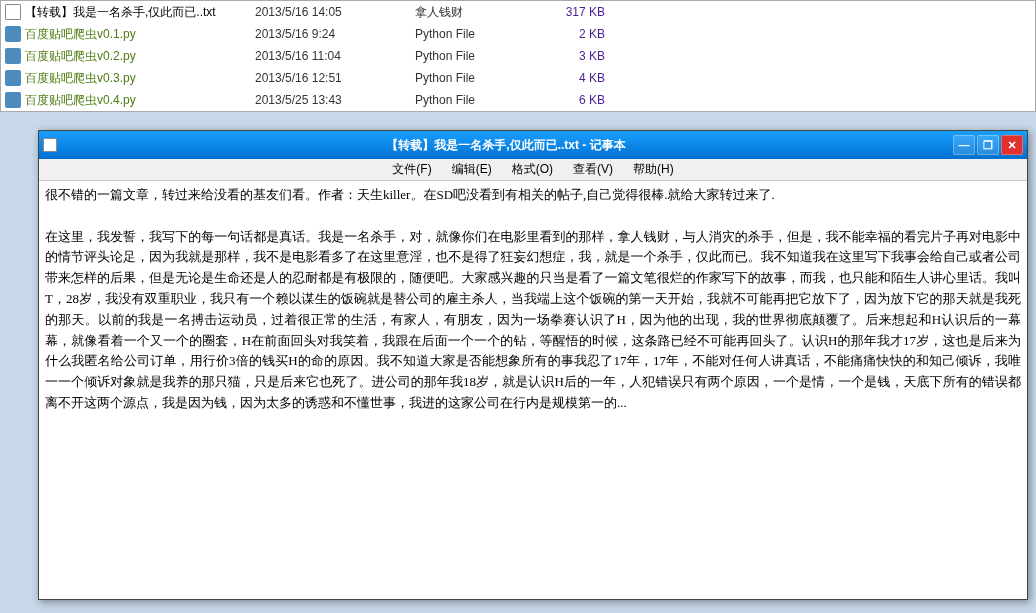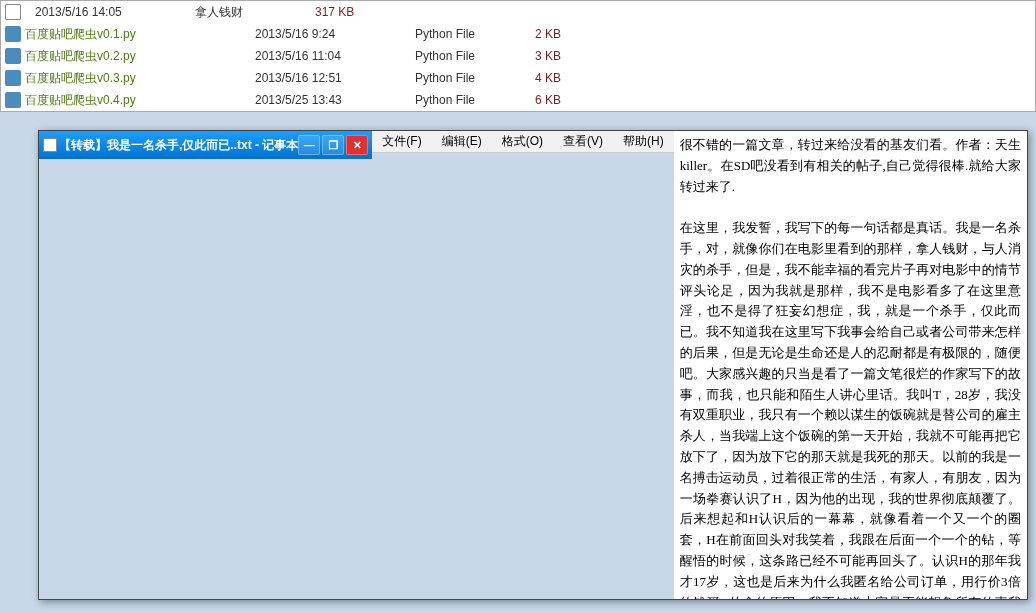--- a/index.html
+++ b/index.html
@@ -47,35 +47,35 @@
       color: #333;
     }
     .file-type {
       width: 120px;
       padding-left: 10px;
       color: #333;
     }
     .file-size {
       width: 80px;
       padding-left: 10px;
-      color: #7f1d1d;
-      text-align: left;
+      color: #4c1d95;
+      text-align: right;
     }
 
     
     .notepad-window {
       position: absolute;
       top: 130px;
       left: 38px;
       width: 990px;
       height: 470px;
       border: 1px solid #444;
       box-shadow: 2px 2px 8px rgba(0,0,0,0.4);
       display: flex;
-      flex-direction: row;
+      flex-direction: column;
       z-index: 10;
     }
 
     .notepad-titlebar {
       background: linear-gradient(to bottom, #1a9fff, #0070d0);
       color: white;
       display: flex;
       align-items: center;
       justify-content: space-between;
       padding: 0 4px;
@@ -116,20 +116,21 @@
     .notepad-menubar {
       background: #f0f0f0;
       border-bottom: 1px solid #ccc;
       display: flex;
       padding: 2px 4px;
       font-size: 12px;
       flex-shrink: 0;
       height: 22px;
       align-items: center;
       gap: 8px;
+      justify-content: center;
     }
 
     .menu-item {
       padding: 1px 6px;
       cursor: pointer;
       color: #000;
     }
 
     .notepad-content {
       background: #ffffff;
@@ -180,20 +181,21 @@
       flex-shrink: 0;
       margin-right: 2px;
     }
   </style>
 </head>
 <body>
 
 <div class="file-explorer">
   <div class="file-row">
     <span class="txt-icon"></span>
+    <span class="file-name txt">【转载】我是一名杀手,仅此而已..txt</span>
     <span class="file-date">2013/5/16 14:05</span>
     <span class="file-type">拿人钱财</span>
     <span class="file-size">317 KB</span>
   </div>
   <div class="file-row">
     <span class="py-icon"></span>
     <span class="file-name">百度贴吧爬虫v0.1.py</span>
     <span class="file-date">2013/5/16 9:24</span>
     <span class="file-type">Python File</span>
     <span class="file-size">2 KB</span>

